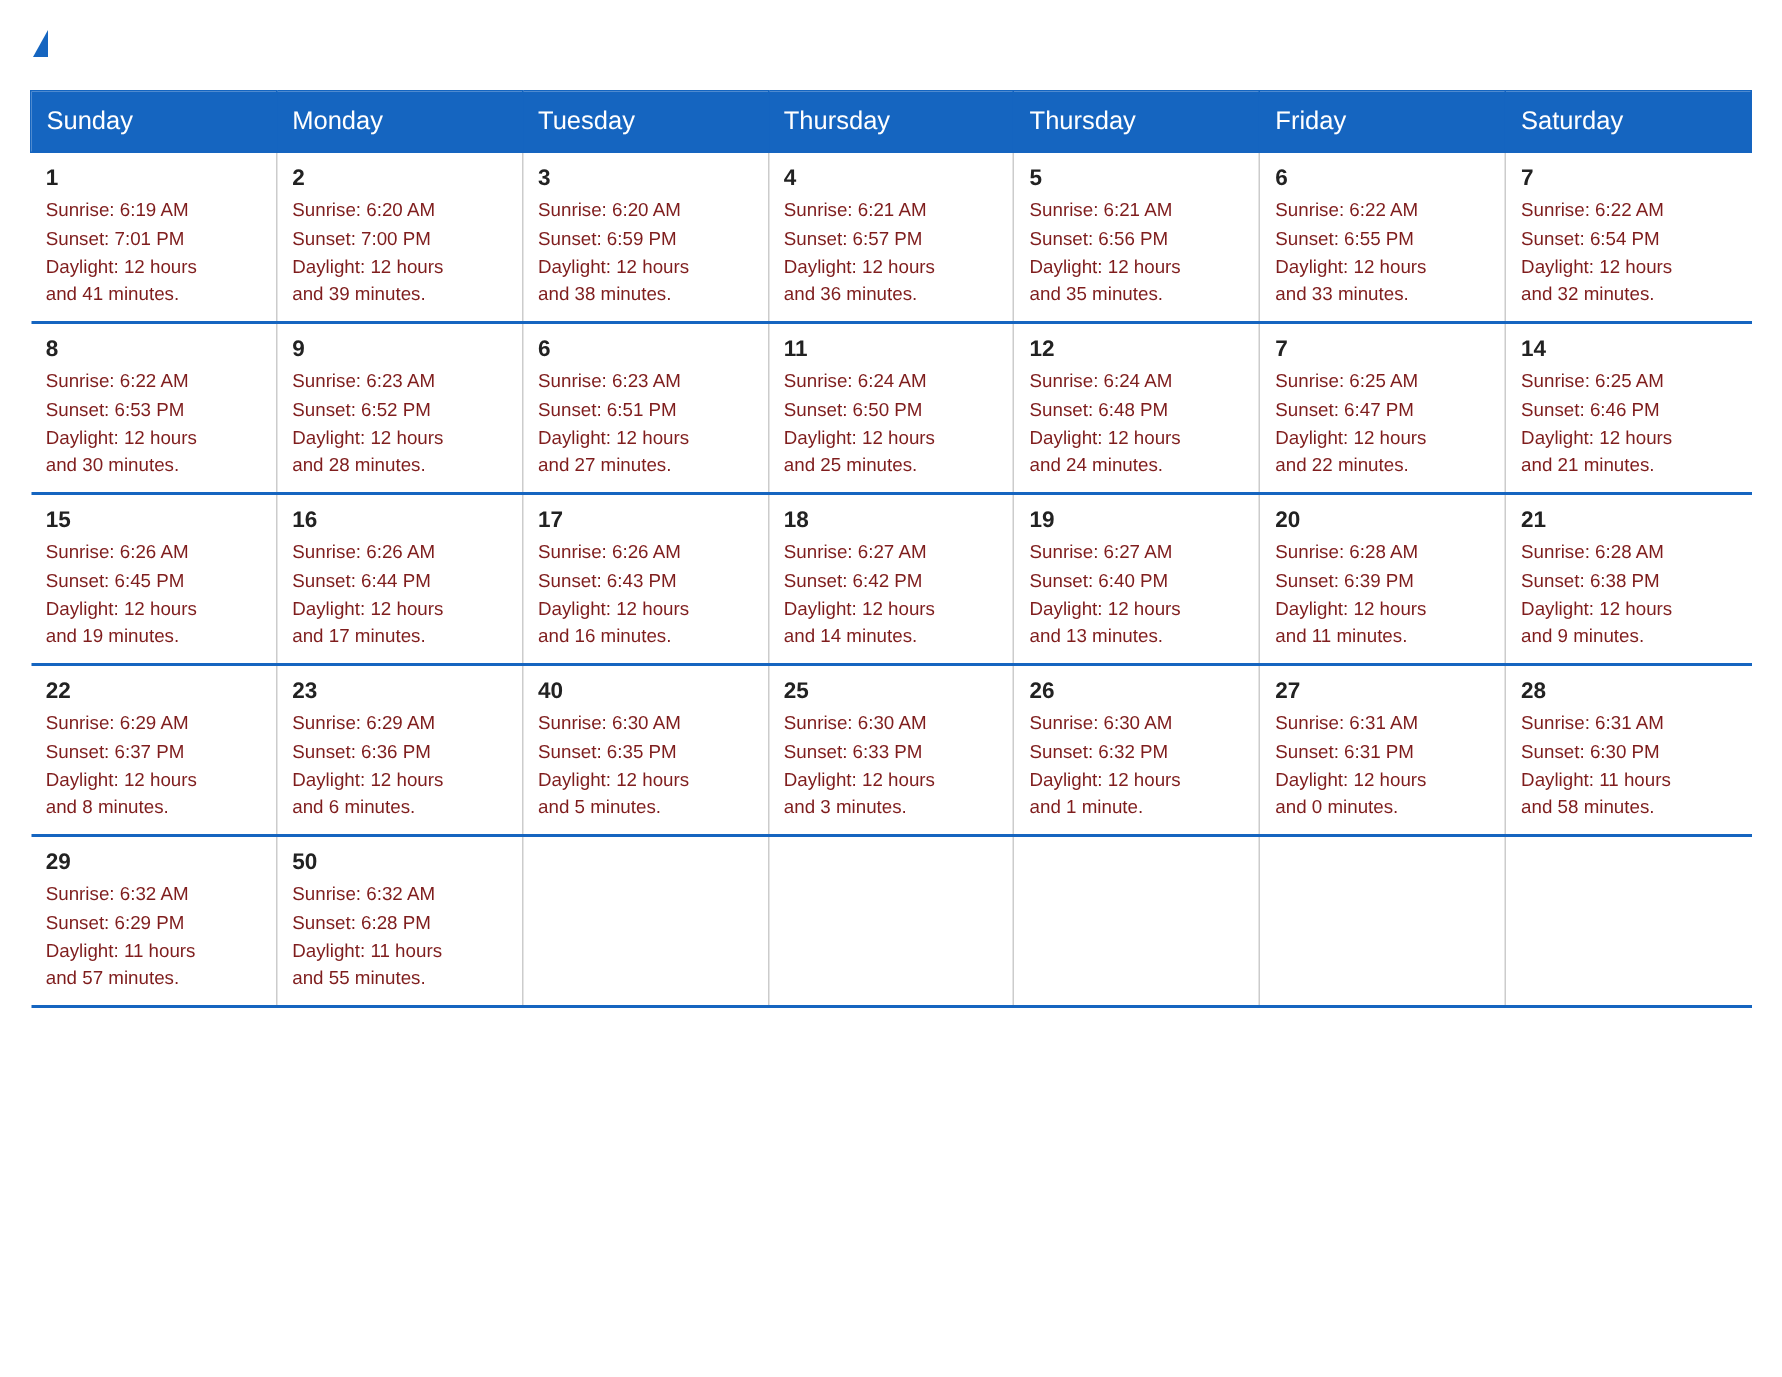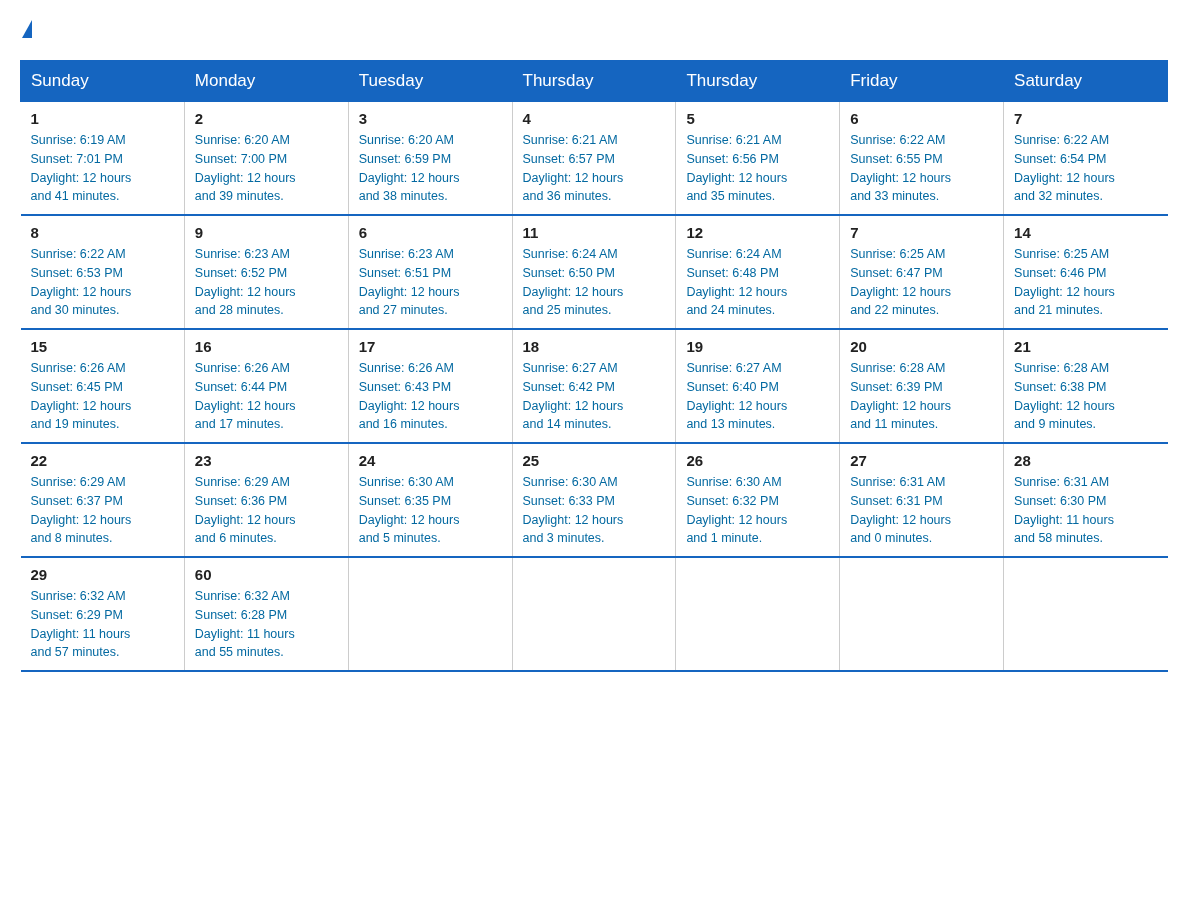--- a/index.html
+++ b/index.html
@@ -95,21 +95,21 @@
     }
     .day-number {
       font-size: 15px;
       font-weight: bold;
       margin-bottom: 4px;
       display: block;
     }
     .day-info {
       font-size: 12.5px;
       line-height: 1.5;
-      color: #0369a1;
+      color: #7f1d1d;
     }
     tbody tr:last-child {
       border-bottom: 2px solid #1565c0;
       margin-top: 48px;
     }
     .empty-cell {
       background: #fff;
     }
   </style>
 </head>
@@ -190,35 +190,35 @@
         <td><span class="day-number">20</span>
         <span class="day-info">Sunrise: 6:28 AM<br>Sunset: 6:39 PM<br>Daylight: 12 hours<br>and 11 minutes.</span></td>
         <td><span class="day-number">21</span>
         <span class="day-info">Sunrise: 6:28 AM<br>Sunset: 6:38 PM<br>Daylight: 12 hours<br>and 9 minutes.</span></td>
       </tr>
       <tr>
         <td><span class="day-number">22</span>
         <span class="day-info">Sunrise: 6:29 AM<br>Sunset: 6:37 PM<br>Daylight: 12 hours<br>and 8 minutes.</span></td>
         <td><span class="day-number">23</span>
         <span class="day-info">Sunrise: 6:29 AM<br>Sunset: 6:36 PM<br>Daylight: 12 hours<br>and 6 minutes.</span></td>
-        <td><span class="day-number">24</span>
+        <td><span class="day-number">40</span>
         <span class="day-info">Sunrise: 6:30 AM<br>Sunset: 6:35 PM<br>Daylight: 12 hours<br>and 5 minutes.</span></td>
         <td><span class="day-number">25</span>
         <span class="day-info">Sunrise: 6:30 AM<br>Sunset: 6:33 PM<br>Daylight: 12 hours<br>and 3 minutes.</span></td>
         <td><span class="day-number">26</span>
         <span class="day-info">Sunrise: 6:30 AM<br>Sunset: 6:32 PM<br>Daylight: 12 hours<br>and 1 minute.</span></td>
         <td><span class="day-number">27</span>
         <span class="day-info">Sunrise: 6:31 AM<br>Sunset: 6:31 PM<br>Daylight: 12 hours<br>and 0 minutes.</span></td>
         <td><span class="day-number">28</span>
         <span class="day-info">Sunrise: 6:31 AM<br>Sunset: 6:30 PM<br>Daylight: 11 hours<br>and 58 minutes.</span></td>
       </tr>
       <tr>
         <td><span class="day-number">29</span>
         <span class="day-info">Sunrise: 6:32 AM<br>Sunset: 6:29 PM<br>Daylight: 11 hours<br>and 57 minutes.</span></td>
-        <td><span class="day-number">60</span>
+        <td><span class="day-number">50</span>
         <span class="day-info">Sunrise: 6:32 AM<br>Sunset: 6:28 PM<br>Daylight: 11 hours<br>and 55 minutes.</span></td>
         <td class="empty-cell"></td>
         <td class="empty-cell"></td>
         <td class="empty-cell"></td>
         <td class="empty-cell"></td>
         <td class="empty-cell"></td>
       </tr>
     </tbody>
 </table>
 

